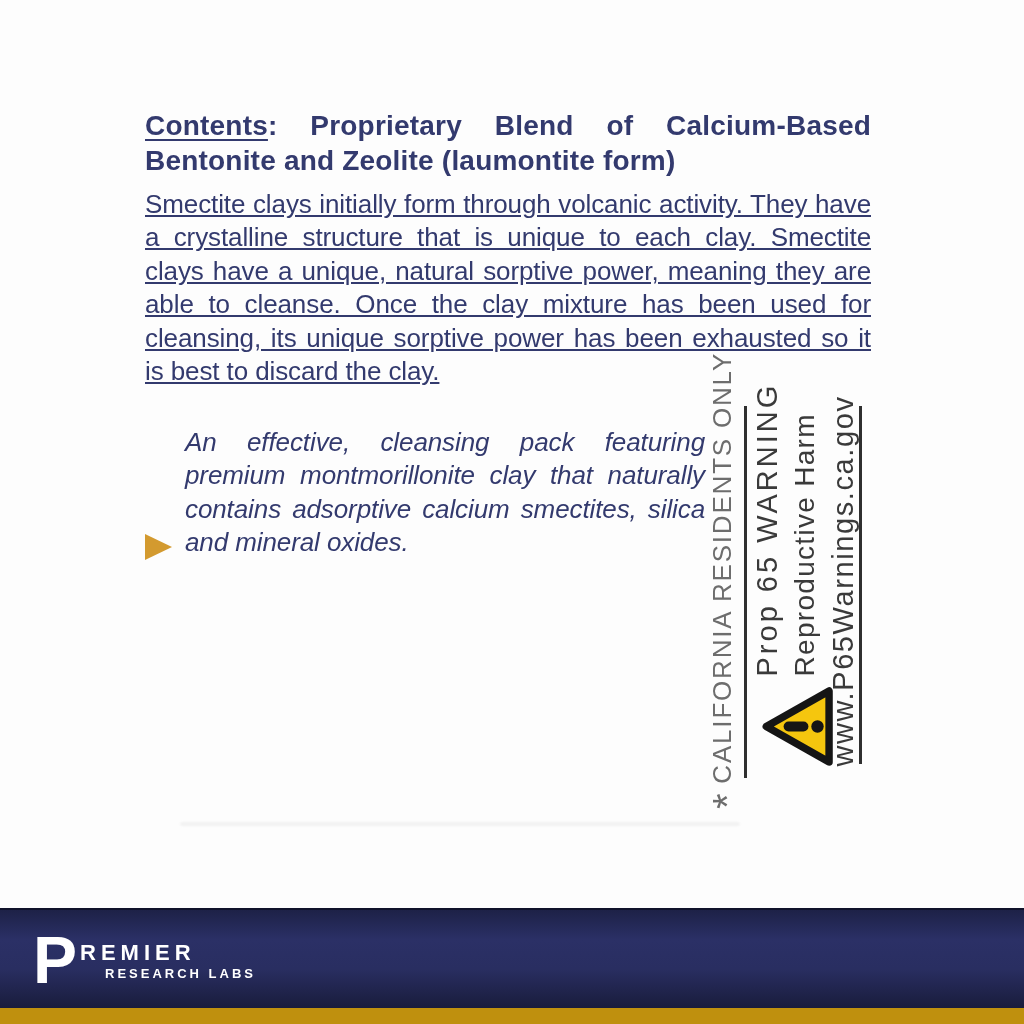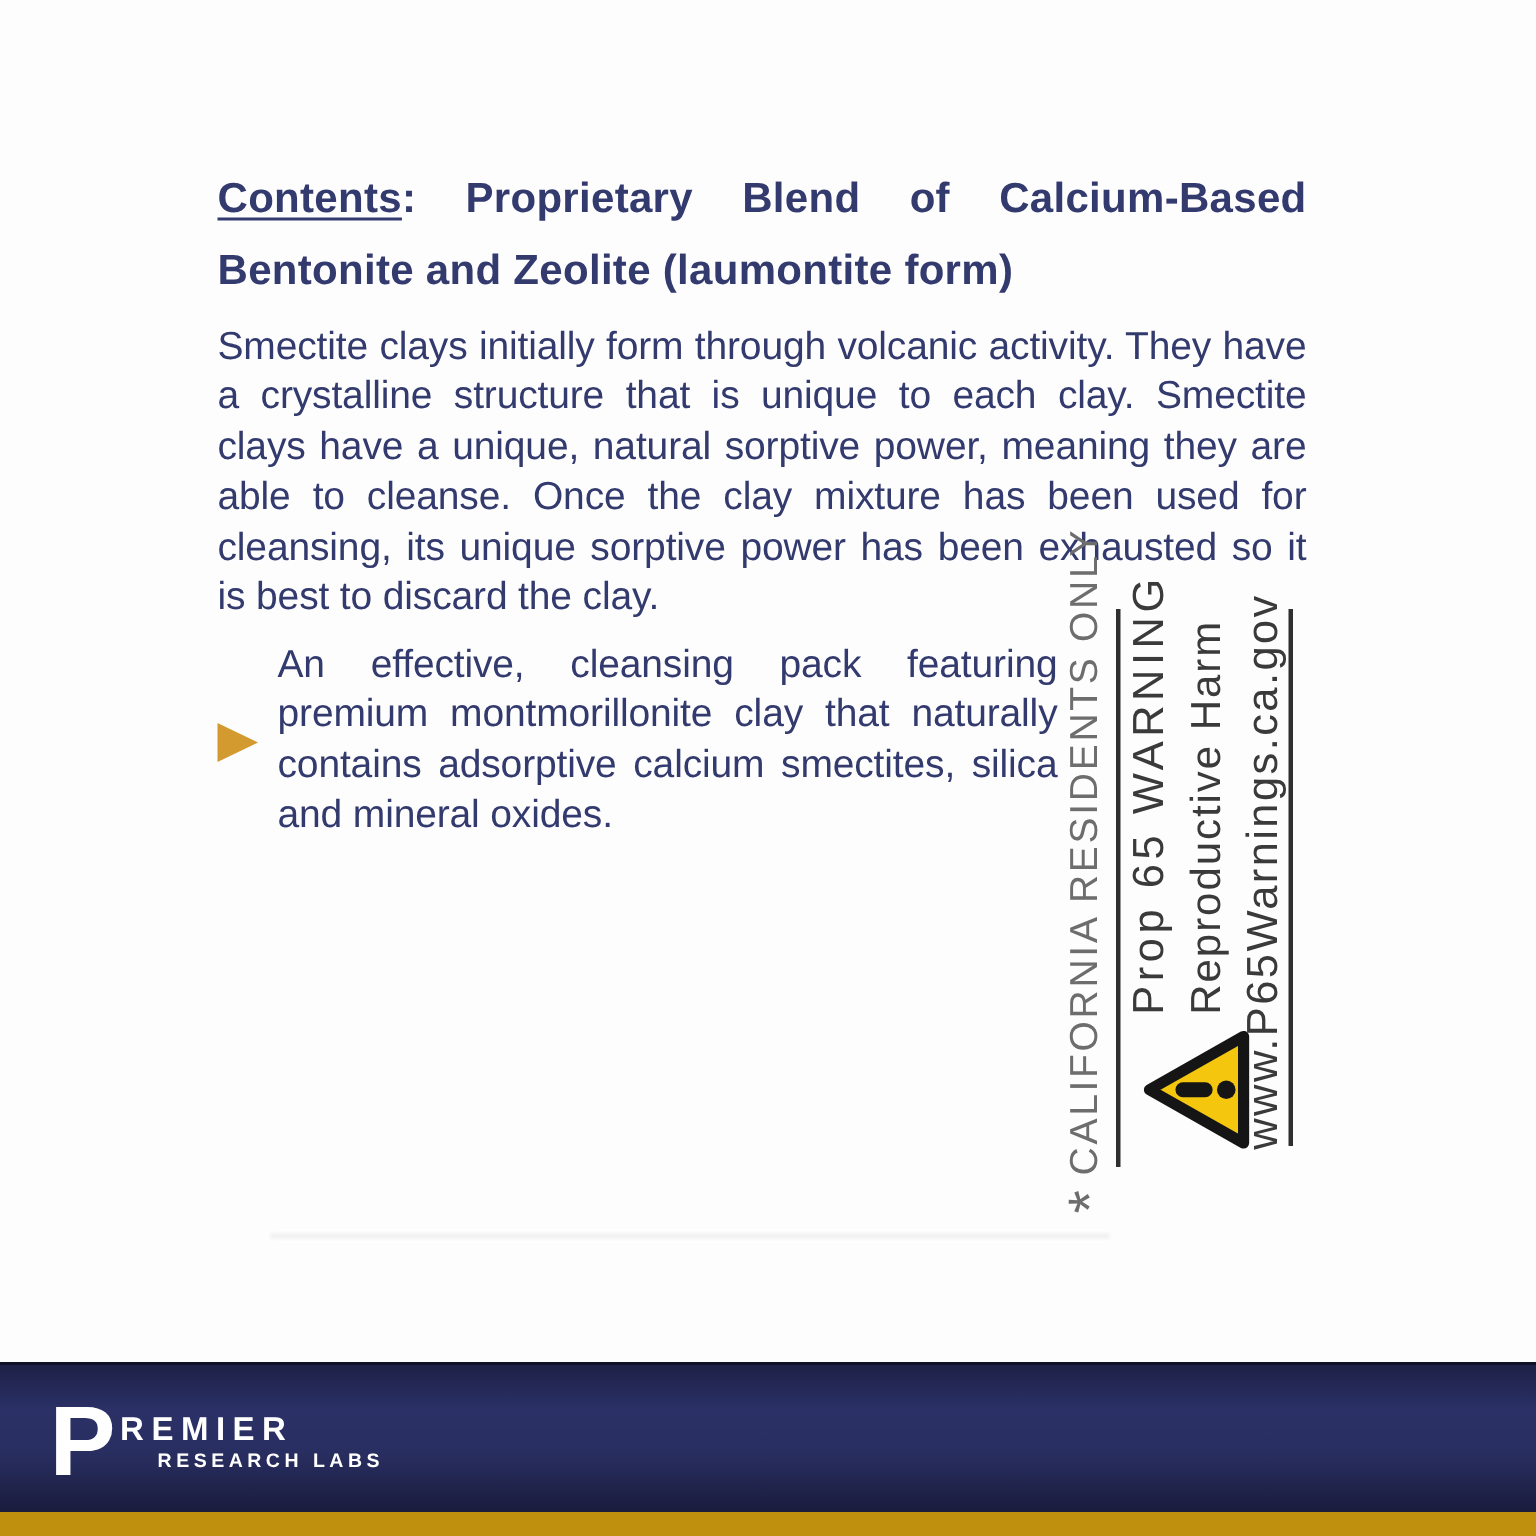--- a/index.html
+++ b/index.html
@@ -24,49 +24,51 @@
   .label-text {
     position: absolute;
     left: 145px;
     top: 108px;
     width: 726px;
     color: #333a6e;
   }
   .heading {
     font-size: 28px;
     font-weight: 600;
-    line-height: 48px;
+    line-height: 35px;
     letter-spacing: 0.2px;
     text-align: justify;
     text-align-last: left;
     margin: 0 0 10px 0;
   }
   .heading .term {
     text-decoration: underline;
     text-underline-offset: 4px;
   }
   .intro {
     font-size: 26px;
     line-height: 33.4px;
     letter-spacing: -0.1px;
     text-align: justify;
     text-align-last: left;
     margin: 0;
+    text-decoration: underline;
   }
   .bullets {
     position: absolute;
     left: 145px;
     top: 426px;
     width: 560px;
     color: #333a6e;
   }
   .bullet-row {
     display: flex;
-    align-items: center;
+    align-items: flex-end;
     margin-bottom: 24px;
+    font-style: italic;
   }
   .bullet-arrow {
     flex: 0 0 auto;
     width: 0;
     height: 0;
     border-top: 13px solid transparent;
     border-bottom: 13px solid transparent;
     border-left: 27px solid #d39a2f;
     margin-top: 4px;
     margin-right: 13px;

